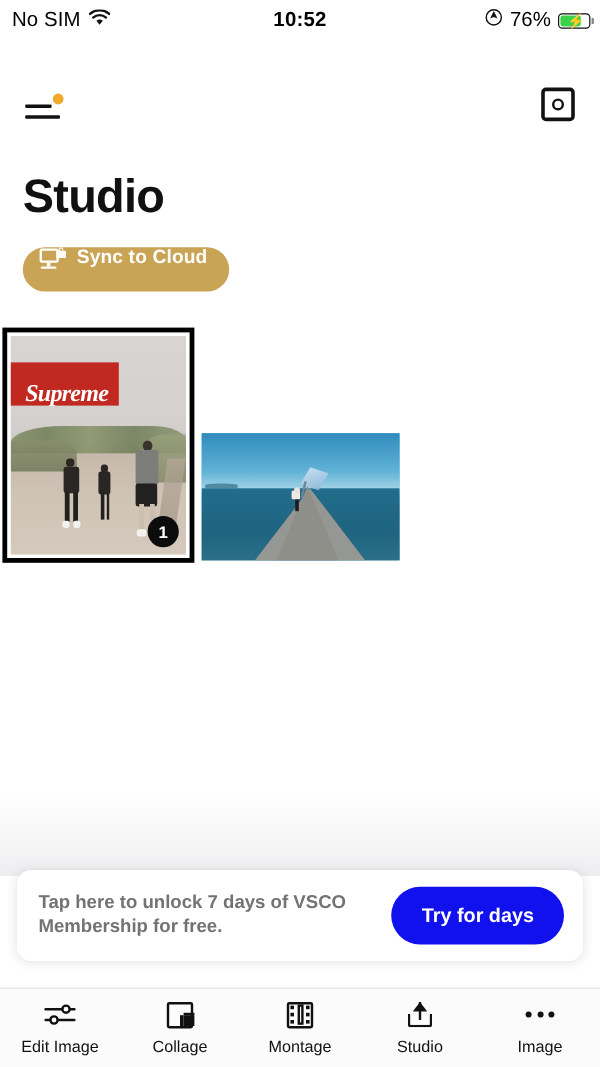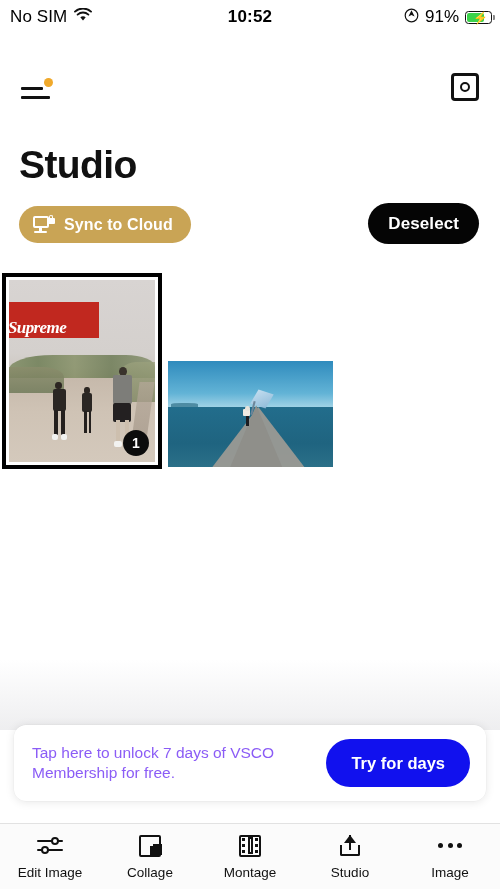--- a/index.html
+++ b/index.html
@@ -49,21 +49,21 @@
   
   .page-title {
     position: absolute; left: 19px; top: 143px;
     font-size: 39px; font-weight: 700; letter-spacing: -0.6px; color: #111;
   }
 
   
   .sync-btn {
     position: absolute; left: 19px; top: 206px; height: 37px;
     background: #c9a455; border-radius: 19px; color: #fff;
-    display: flex; align-items: center; gap: 9px; padding: 0 18px 0 14px; cursor: pointer;
+    display: flex; gap: 9px; padding: 0 18px 0 14px; cursor: pointer;
   }
   .sync-label { font-size: 16px; font-weight: 700; letter-spacing: .1px; }
   .sync-icon { position: relative; width: 22px; height: 19px; }
   .sync-mon { position: absolute; left: 0; top: 1px; width: 16px; height: 12px;
               border: 2.2px solid #fff; border-radius: 2px; }
   .sync-stand { position: absolute; left: 6px; top: 13px; width: 3px; height: 3px; background: #fff; }
   .sync-base { position: absolute; left: 1px; top: 16px; width: 13px; height: 2.2px; background: #fff; border-radius: 1px; }
   .sync-lockbody { position: absolute; right: 0; top: 3px; width: 8px; height: 6px; background: #fff; border-radius: 1px; }
   .sync-lockshackle { position: absolute; right: 2px; top: 0px; width: 4px; height: 4px;
                       border: 1.6px solid #fff; border-bottom: none; border-radius: 3px 3px 0 0; }
@@ -102,22 +102,22 @@
   .person { position: absolute; }
   .p-head { position: absolute; border-radius: 50%; background: #2c2622; }
   .p-body { position: absolute; background: #2a2623; border-radius: 2px; }
   .p-legL, .p-legR { position: absolute; background: #24201e; }
   .p-shoe { position: absolute; background: #f2f2f0; border-radius: 2px; }
   .supreme-box {
     position: absolute; left: -6px; top: 12%; width: 66%; height: 20%;
     background: #c1281f; display: flex; align-items: center;
   }
   .supreme-text {
-    color: #fff; font-style: italic; font-weight: 700; font-size: 17px;
-    letter-spacing: -0.6px; padding-left: 5px; font-family: "Liberation Serif", serif; margin-top: 16px;
+    color: #fff; font-style: italic; font-weight: 700; font-size: 20px;
+    letter-spacing: -0.6px; padding-left: 18px; font-family: "Liberation Serif", serif; margin-top: 16px;
   }
   .sel-badge {
     position: absolute; right: 6px; bottom: 6px; width: 26px; height: 26px;
     background: #0c0c0c; border-radius: 50%; color: #fff;
     display: flex; align-items: center; justify-content: center;
     font-size: 14px; font-weight: 700;
   }
 
   .thumb-plain {
     position: absolute; left: 168px; top: 90px; width: 165px; height: 106px;
@@ -153,21 +153,21 @@
   .promo-shade {
     position: absolute; left: 0; top: 660px; width: 500px; height: 70px;
     background: linear-gradient(rgba(255,255,255,0), rgba(235,235,237,.85));
   }
   .promo-card {
     position: absolute; left: 14px; top: 725px; width: 472px; height: 76px;
     background: #fff; border-radius: 12px;
     box-shadow: 0 1px 10px rgba(0,0,0,.10), 0 0 0 .5px rgba(0,0,0,.03);
     display: flex; align-items: center; padding: 0 18px; cursor: pointer;
   }
-  .promo-text { font-size: 15.5px; font-weight: 400; color: #8b5cf6; line-height: 20px; max-width: 270px; }
+  .promo-text { font-size: 15.5px; font-weight: 700; color: #737373; line-height: 20px; max-width: 270px; }
   .promo-cta {
     position: absolute; right: 16px; top: 14px; height: 48px; padding: 0 25px;
     background: #1111ee; border-radius: 24px; color: #fff;
     display: flex; align-items: center; justify-content: center; cursor: pointer;
   }
   .promo-cta-label { font-size: 16.5px; font-weight: 700; }
 
   
   .toolbar {
     position: absolute; left: 0; bottom: 0; width: 500px; height: 66px;
@@ -227,21 +227,21 @@
       </span>
     </div>
     <div class="sb-center">10:52</div>
     <div class="sb-right">
       <span>
         <svg width="15" height="15" viewBox="0 0 15 15">
           <circle cx="7.5" cy="7.5" r="6.3" fill="none" stroke="#111" stroke-width="1.2"></circle>
           <path d="M7.5 2.2 L10.6 8.4 L7.5 7.1 L4.4 8.4 Z" fill="#111"></path>
         </svg>
       </span>
-      <span class="sb-pct">91%</span>
+      <span class="sb-pct">76%</span>
       <span class="batt">
         <span class="batt-fill"></span>
         <span class="bolt">⚡</span>
       </span>
     </div>
   </div>
 
   <div class="topnav">
     <div class="menu-btn">
       <span class="menu-bar1"></span>
@@ -259,23 +259,20 @@
     <span class="sync-icon">
       <span class="sync-mon"></span>
       <span class="sync-stand"></span>
       <span class="sync-base"></span>
       <span class="sync-lockshackle"></span>
       <span class="sync-lockbody"></span>
     </span>
     <span class="sync-label">Sync to Cloud</span>
   </div>
 
-  <div class="deselect-btn">
-    <span class="deselect-label">Deselect</span>
-  </div>
 
   <div class="gallery">
 
     <div class="thumb-selected">
       <div class="thumb-selected-inner">
         <div class="photo-a">
           <div class="pa-trees"></div>
           <div class="pa-ground"></div>
           <div class="pa-grassL"></div>
           <div class="pa-grassR"></div>

